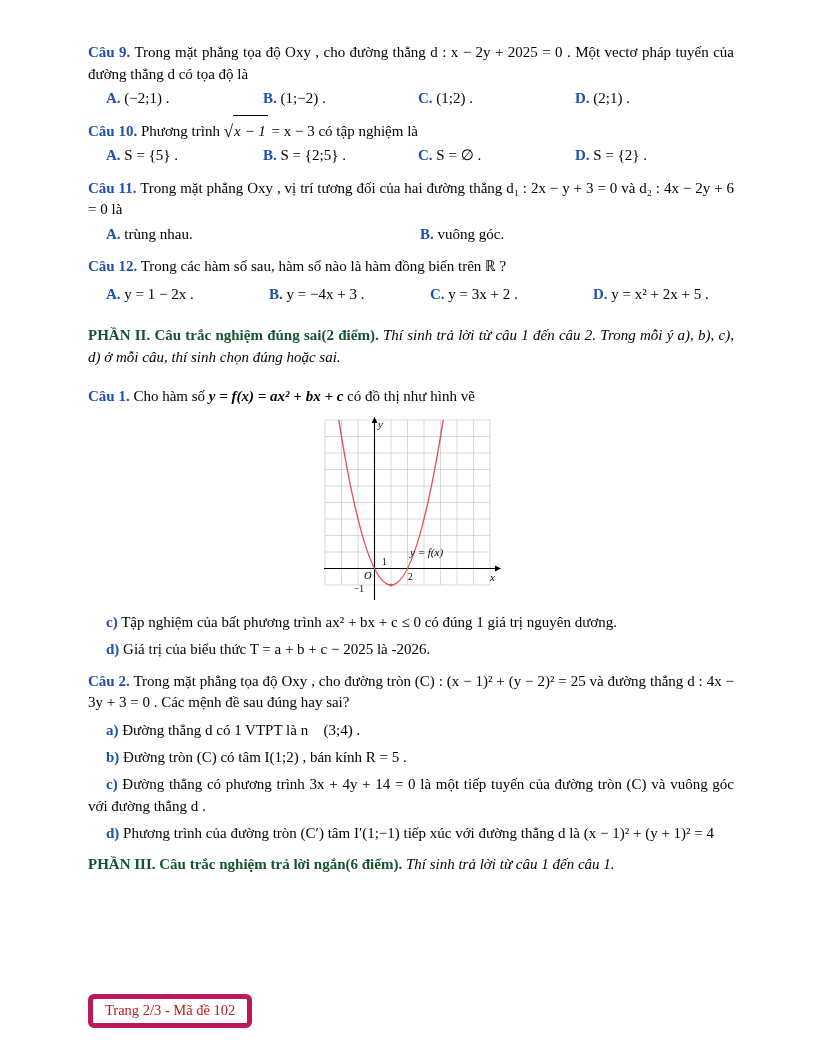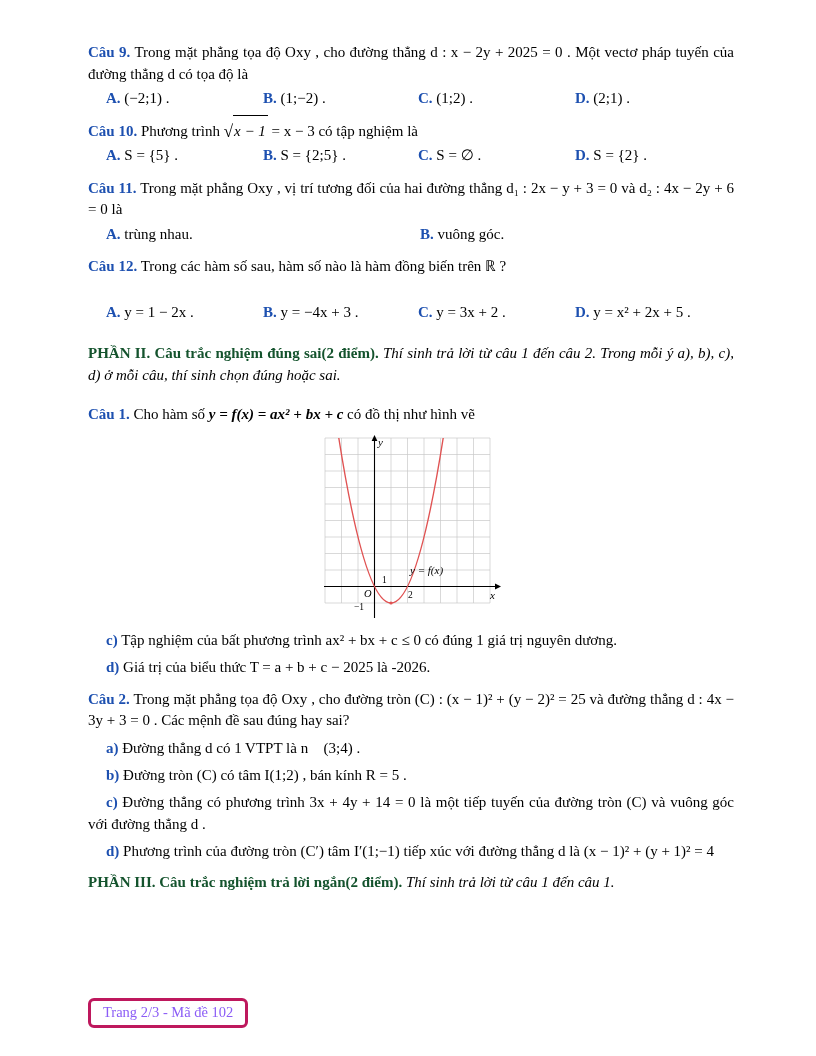--- a/index.html
+++ b/index.html
@@ -27,21 +27,21 @@
   }
   .qlabel, .okey, .ikey { color: #1d50b0; font-weight: bold; }
   .q { margin-top: 11px; }
   .q:first-child { margin-top: 8px; }
   .opts4 {
     display: grid;
     grid-template-columns: 157px 155px 157px auto;
     margin: 3px 0 0 18px;
     line-height: 21.5px;
   }
-  .opts4.spaced { margin-top: 24px; }
+  .opts4.spaced { margin-top: 6px; gap: 6px; }
   .opts2 {
     display: grid;
     grid-template-columns: 314px auto;
     margin: 3px 0 0 18px;
     line-height: 21.5px;
   }
   .sec-title {
     margin: 20px 0 0 0;
     text-align: justify;
     line-height: 21.5px;
@@ -60,24 +60,24 @@
   .sqrt .rad { border-top: 1px solid #000; padding: 7px 2px 0 1px; font-style: italic; }
   .bigq { margin-top: 18px; }
   .graph-wrap {
     width: 182px;
     margin: 8px auto 2px auto;
   }
   .footer-box {
     position: absolute;
     left: 88px;
     bottom: 28px;
-    border: 3px solid #be185d;
+    border: 5px solid #be185d;
     border-radius: 6px;
     padding: 3px 12px 4px 12px;
-    color: #8b5cf6;
+    color: #b91c1c;
     font-size: 14.5px;
   }
 </style>
 </head>
 <body>
 
 <div class="page">
   <div class="content">
 
     <div class="q">
@@ -172,19 +172,19 @@
     </div>
 
     <div class="q">
       <p class="stem"><b class="qlabel">Câu 2.</b><span> Trong mặt phẳng tọa độ Oxy , cho đường tròn (C) : (x − 1)² + (y − 2)² = 25 và đường thẳng d : 4x − 3y + 3 = 0 . Các mệnh đề sau đúng hay sai?</span></p>
       <p class="item"><b class="ikey">a)</b><span> Đường thẳng d có 1 VTPT là n⃗ (3;4) .</span></p>
       <p class="item"><b class="ikey">b)</b><span> Đường tròn (C) có tâm I(1;2) , bán kính R = 5 .</span></p>
       <p class="item"><b class="ikey">c)</b><span> Đường thẳng có phương trình 3x + 4y + 14 = 0 là một tiếp tuyến của đường tròn (C) và vuông góc với đường thẳng d .</span></p>
       <p class="item"><b class="ikey">d)</b><span> Phương trình của đường tròn (C′) tâm I′(1;−1) tiếp xúc với đường thẳng d là (x − 1)² + (y + 1)² = 4</span></p>
     </div>
 
-    <p class="sec-title" style="margin-top:10px;"><span class="bold-blue">PHẦN III. Câu trắc nghiệm trả lời ngắn(2 điểm).</span><span class="ital"> Thí sinh trả lời từ câu 1 đến câu 1.</span></p>
+    <p class="sec-title" style="margin-top:10px;"><span class="bold-blue">PHẦN III. Câu trắc nghiệm trả lời ngắn(6 điểm).</span><span class="ital"> Thí sinh trả lời từ câu 1 đến câu 1.</span></p>
 
 
   </div>
 
   <div class="footer-box"><span>Trang 2/3 - Mã đề 102</span></div>
 </div>
 
 </body></html>

